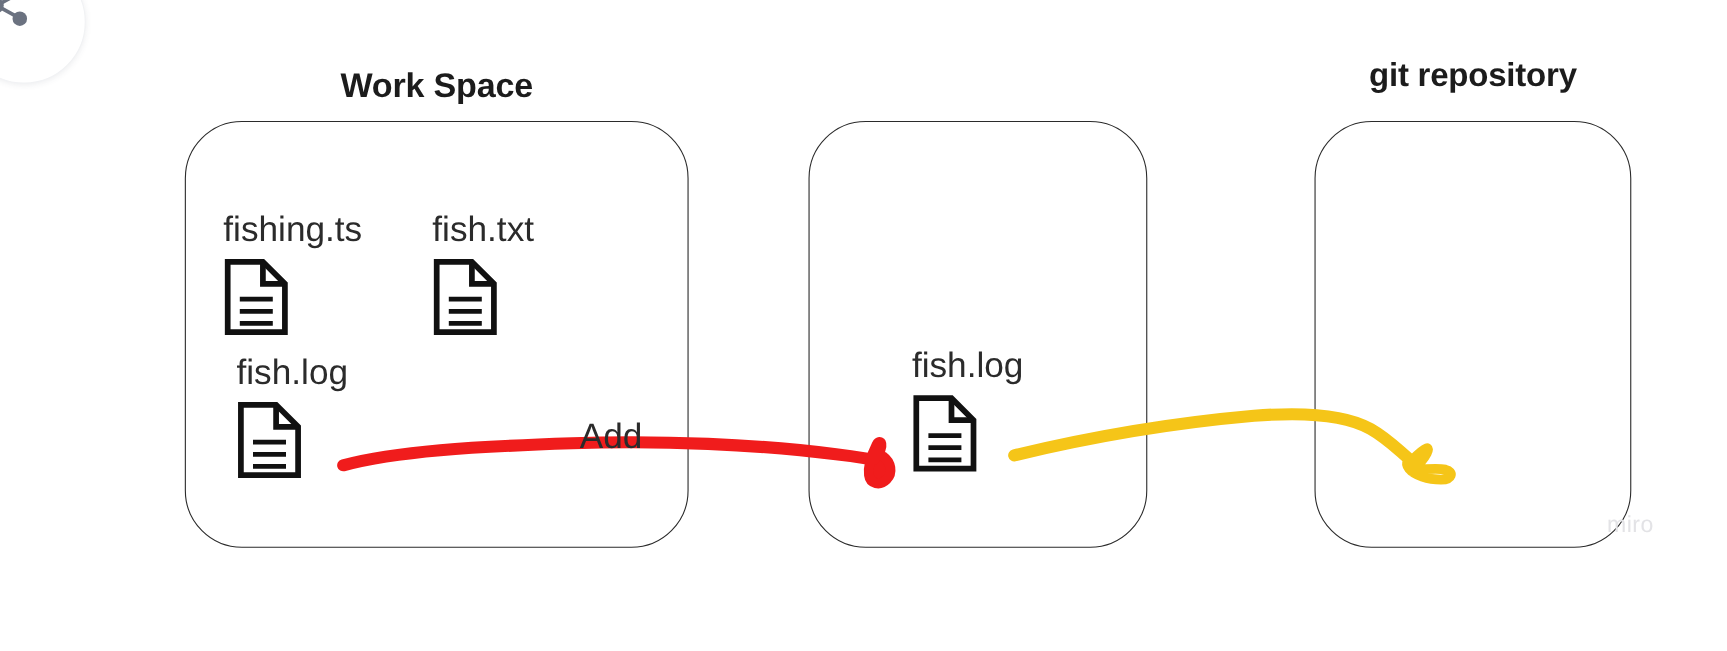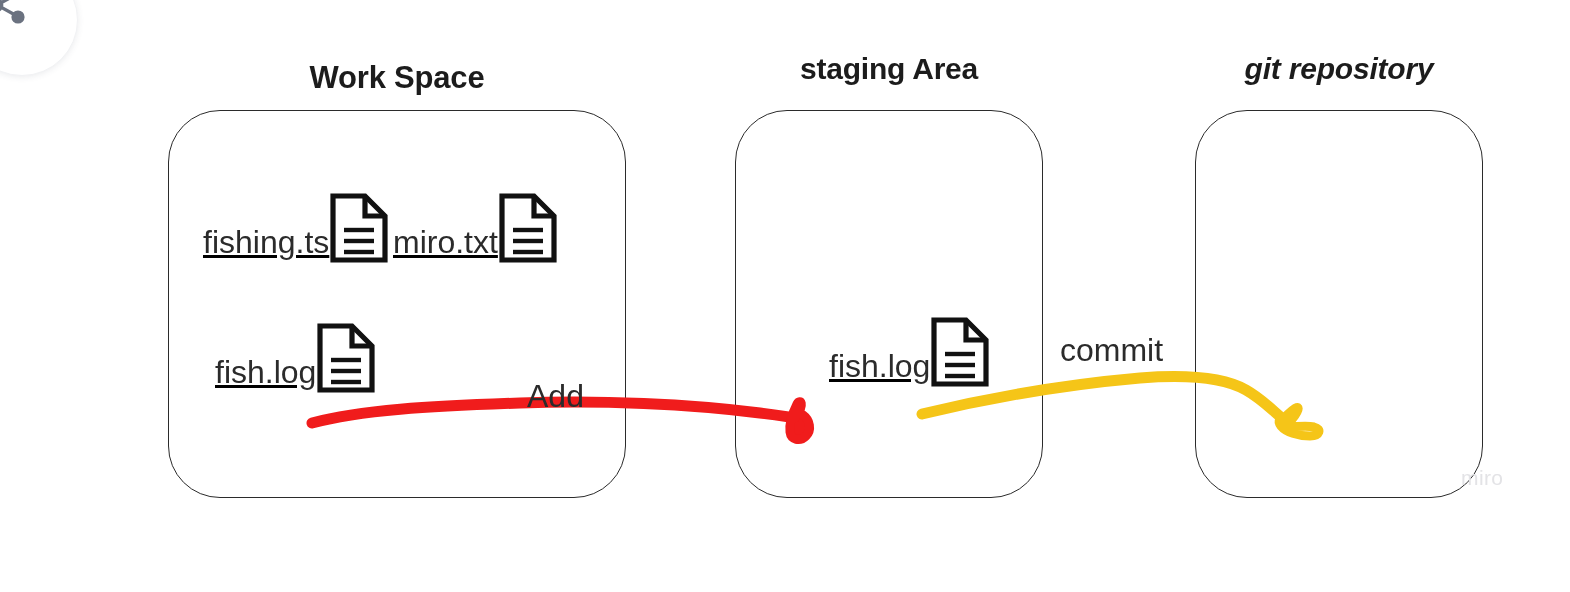--- a/index.html
+++ b/index.html
@@ -48,41 +48,40 @@
   
   .title {
     position: absolute;
     font-weight: bold;
     color: #1c1c1c;
     letter-spacing: -0.2px;
     white-space: nowrap;
   }
   #title-work   { left: 168px;  top: 60px;  width: 458px; text-align: center; font-size: 31px; }
   #title-stage  { left: 735px;  top: 52px;  width: 308px; text-align: center; font-size: 30px; }
-  #title-repo   { left: 1186px; top: 52px;  width: 306px; text-align: center; font-size: 30px; font-style: italic; }
+  #title-repo   { left: 1186px; top: 52px;  width: 306px; text-align: center; font-size: 30px; }
 
   
   .zone {
     position: absolute;
     border: 1.6px solid #2b2b2b;
     border-radius: 52px;
     background: transparent;
     box-sizing: border-box;
   }
   #zone-work  { left: 168px;  top: 110px; width: 458px; height: 388px; }
   #zone-stage { left: 735px;  top: 110px; width: 308px; height: 388px; }
   #zone-repo  { left: 1195px; top: 110px; width: 288px; height: 388px; }
 
   
   .file {
     position: absolute;
     display: flex;
-    flex-direction: row;
-    align-items: flex-end;
-    text-decoration: underline;
+    flex-direction: column;
+    align-items: flex-start;
   }
   .file .file-label {
     font-size: 32px;
     color: #2b2b2b;
     font-weight: normal;
     line-height: 1;
     white-space: nowrap;
     margin-bottom: 10px;
   }
   .file .doc-icon { display: block; }
@@ -131,42 +130,41 @@
         <line x1="12" y1="22" x2="32" y2="11" stroke="#6b7280" stroke-width="3.4" stroke-linecap="round"></line>
         <line x1="12" y1="22" x2="32" y2="33" stroke="#6b7280" stroke-width="3.4" stroke-linecap="round"></line>
         <circle cx="11" cy="22" r="7.4" fill="#6b7280"></circle>
         <circle cx="33" cy="10" r="6.6" fill="#6b7280"></circle>
         <circle cx="33" cy="34" r="6.6" fill="#6b7280"></circle>
       </svg>
     </span>
   </div>
 
   <div class="title" id="title-work">Work Space</div>
-  <div class="title" id="title-stage">staging Area</div>
   <div class="title" id="title-repo">git repository</div>
 
   <div class="zone" id="zone-work"></div>
   <div class="zone" id="zone-stage"></div>
   <div class="zone" id="zone-repo"></div>
 
   <div class="file" id="file-fishing-ts">
     <span class="file-label">fishing.ts</span>
     <span class="doc-icon">
       <svg width="60" height="72" viewBox="0 0 60 72" xmlns="http://www.w3.org/2000/svg">
         <path d="M4 4 H36 L56 24 V68 H4 Z" fill="#ffffff" stroke="#111111" stroke-width="5.2" stroke-linejoin="miter"></path>
         <path d="M36 4 V24 H56" fill="none" stroke="#111111" stroke-width="5.2" stroke-linejoin="miter"></path>
         <line x1="15" y1="38" x2="45" y2="38" stroke="#111111" stroke-width="4.4"></line>
         <line x1="15" y1="49" x2="45" y2="49" stroke="#111111" stroke-width="4.4"></line>
         <line x1="15" y1="60" x2="45" y2="60" stroke="#111111" stroke-width="4.4"></line>
       </svg>
     </span>
   </div>
 
   <div class="file" id="file-fish-txt">
-    <span class="file-label">miro.txt</span>
+    <span class="file-label">fish.txt</span>
     <span class="doc-icon">
       <svg width="60" height="72" viewBox="0 0 60 72" xmlns="http://www.w3.org/2000/svg">
         <path d="M4 4 H36 L56 24 V68 H4 Z" fill="#ffffff" stroke="#111111" stroke-width="5.2" stroke-linejoin="miter"></path>
         <path d="M36 4 V24 H56" fill="none" stroke="#111111" stroke-width="5.2" stroke-linejoin="miter"></path>
         <line x1="15" y1="38" x2="45" y2="38" stroke="#111111" stroke-width="4.4"></line>
         <line x1="15" y1="49" x2="45" y2="49" stroke="#111111" stroke-width="4.4"></line>
         <line x1="15" y1="60" x2="45" y2="60" stroke="#111111" stroke-width="4.4"></line>
       </svg>
     </span>
   </div>
@@ -202,17 +200,16 @@
       <path d="M312 423 C 360 410, 430 406, 520 403 C 600 400, 690 404, 760 413 C 778 415, 788 417, 795 418" fill="none" stroke="#F01C1C" stroke-width="11" stroke-linecap="round" stroke-linejoin="round"></path>
       <path d="M795 418 C 806 404, 800 398, 797 404 C 793 412, 789 424, 790 432 C 791 440, 800 442, 806 436 C 812 430, 810 420, 803 415 C 798 411, 793 413, 793 418" fill="#F01C1C" stroke="#F01C1C" stroke-width="9" stroke-linecap="round" stroke-linejoin="round"></path>
     </g>
     <g>
       <path d="M922 414 C 980 400, 1060 385, 1140 378 C 1190 374, 1225 378, 1246 390 C 1262 399, 1272 410, 1283 419" fill="none" stroke="#F5C518" stroke-width="11" stroke-linecap="round" stroke-linejoin="round"></path>
       <path d="M1283 419 C 1298 404, 1300 406, 1297 412 C 1294 418, 1288 424, 1283 428 C 1292 427, 1305 425, 1314 427 C 1322 429, 1320 436, 1310 436 C 1298 436, 1286 432, 1281 426 C 1277 421, 1280 417, 1286 417" fill="none" stroke="#F5C518" stroke-width="9" stroke-linecap="round" stroke-linejoin="round"></path>
     </g>
   </svg>
 
   <div class="arrow-label" id="label-add">Add</div>
-  <div class="arrow-label" id="label-commit">commit</div>
 
   <div id="watermark">miro</div>
 
 </div>
 
 </body></html>

